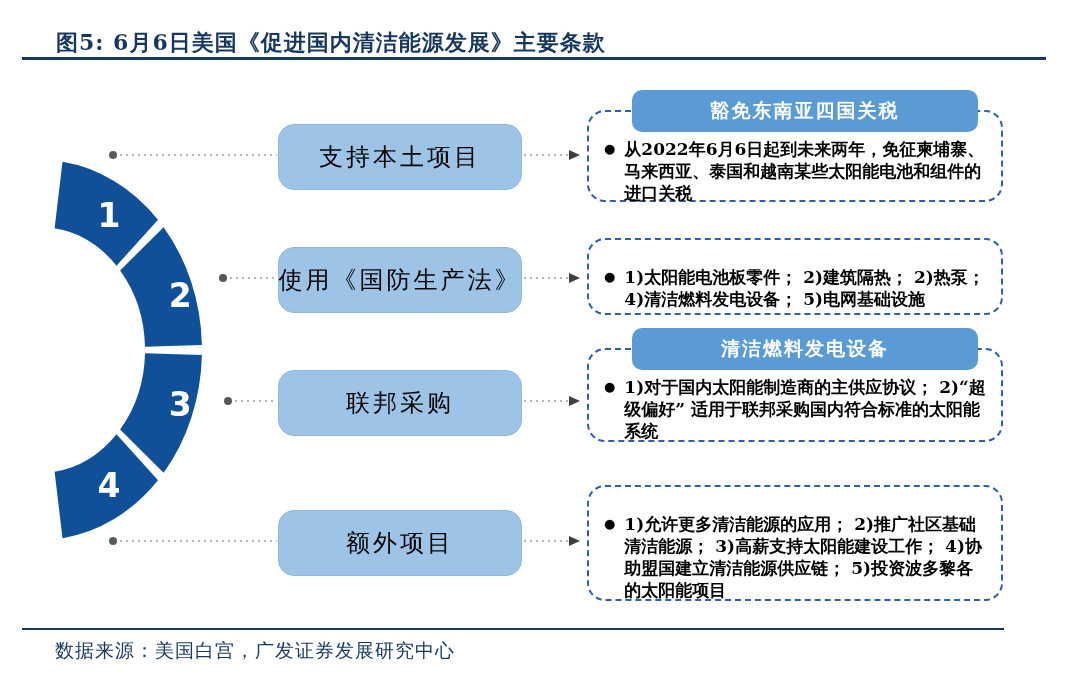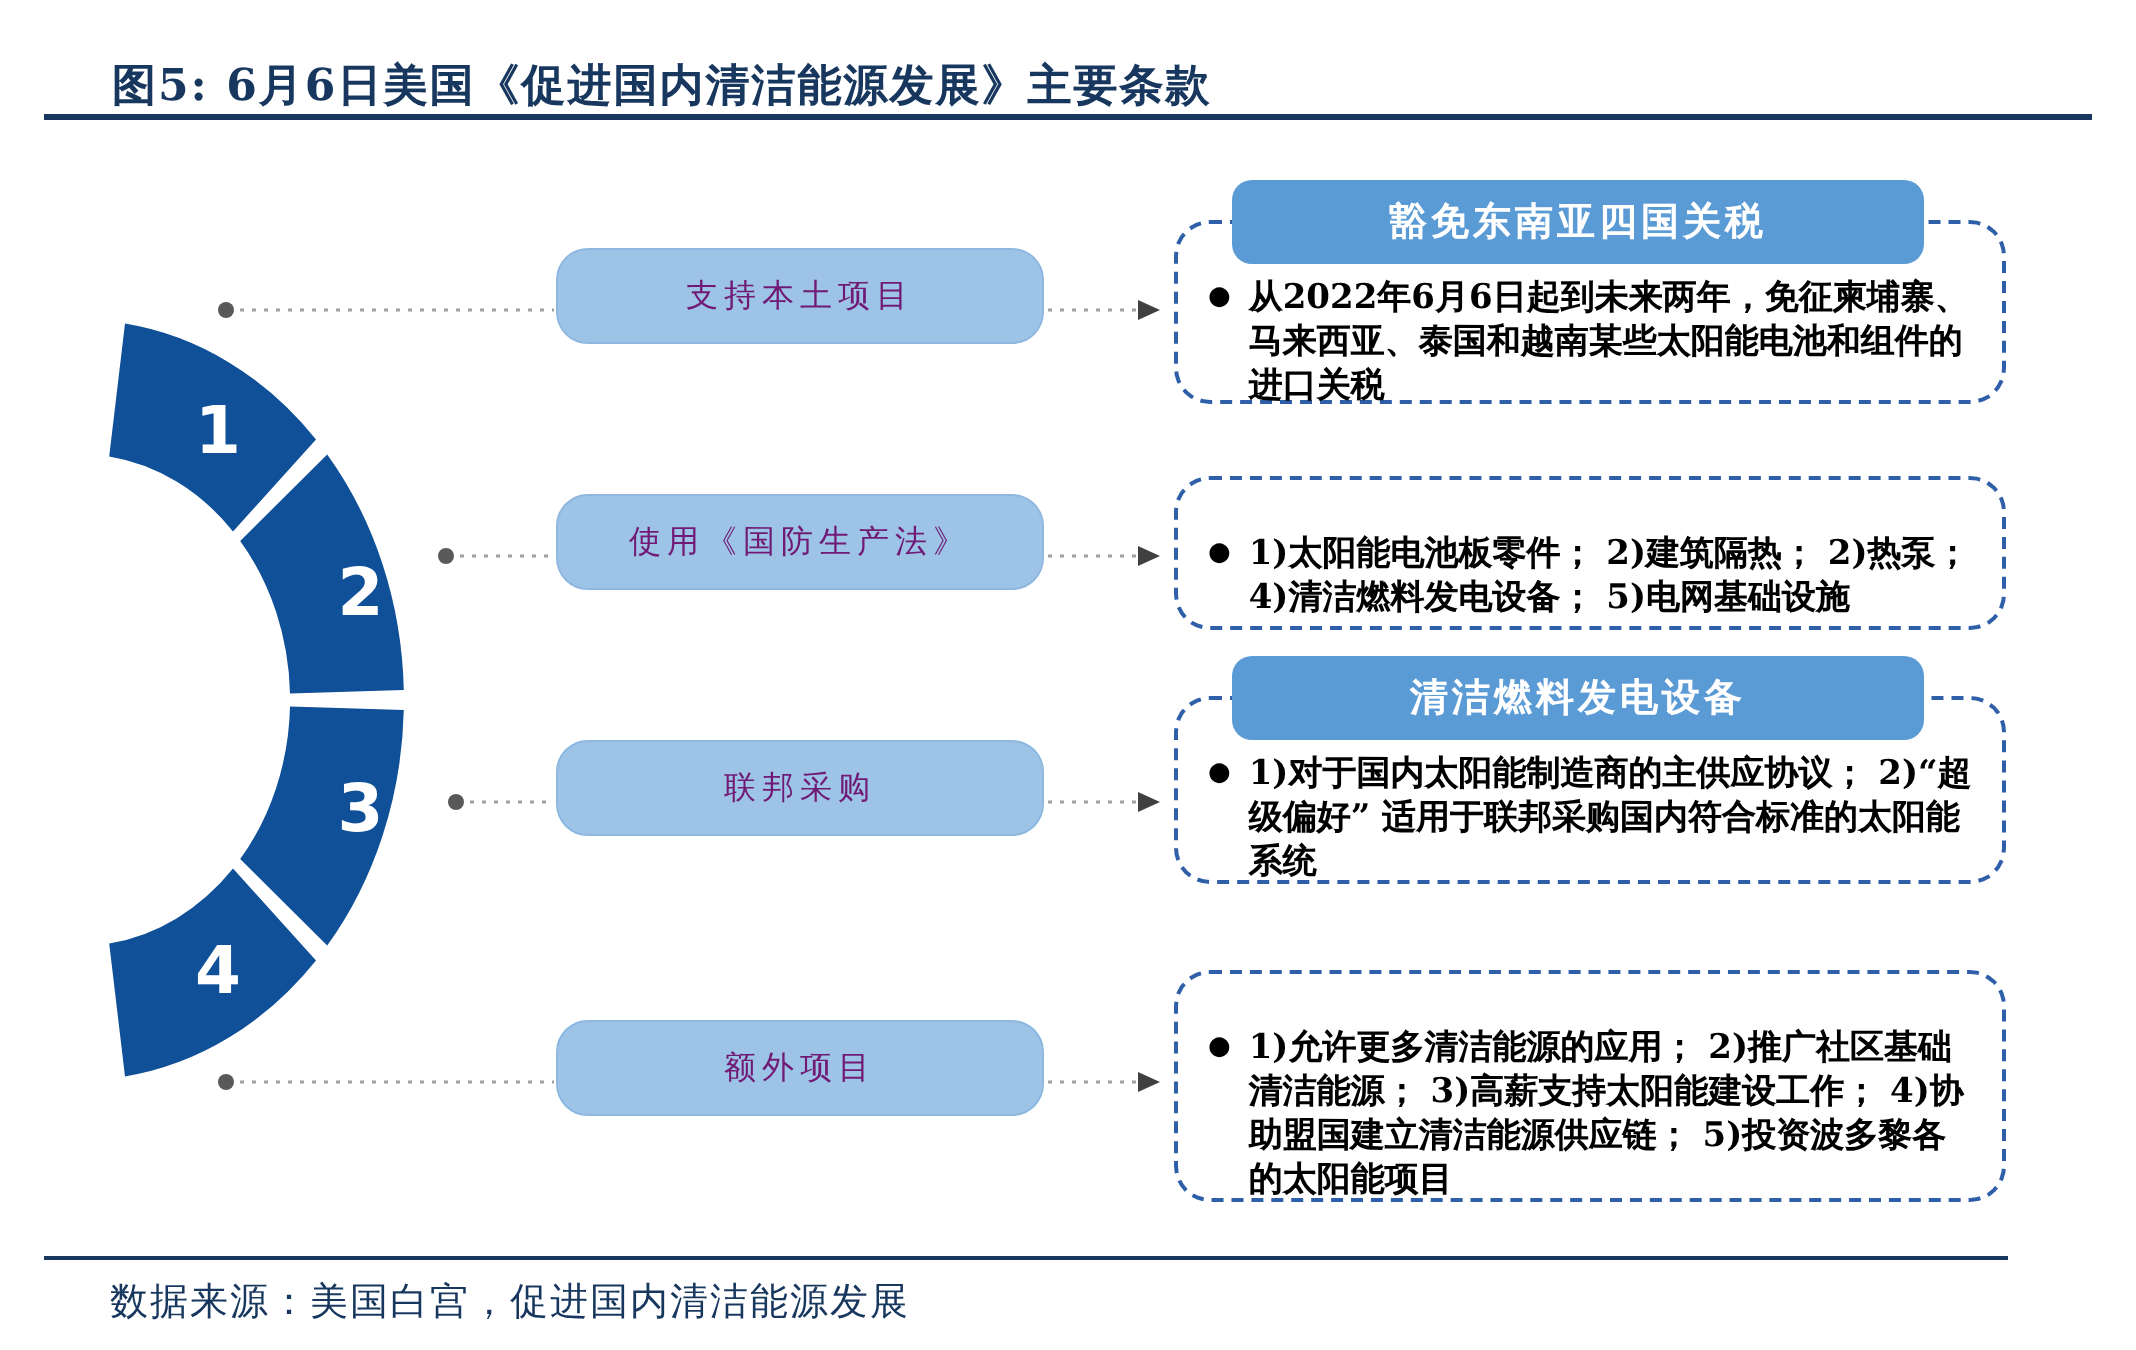--- a/index.html
+++ b/index.html
@@ -15,32 +15,32 @@
            font-weight:bold;font-size:33px;text-anchor:middle;dominant-baseline:central;}
 
   .title{position:absolute;left:56px;top:18px;z-index:2;color:var(--ink-navy);
          font-family:"DejaVu Serif","Liberation Serif",serif;font-weight:bold;
          font-size:22px;letter-spacing:1px;white-space:nowrap;margin-top:10px;}
   .rule-top{position:absolute;left:22px;top:57px;width:1024px;height:3px;background:var(--ink-navy);z-index:1;}
   .rule-bottom{position:absolute;left:22px;top:628px;width:982px;height:2px;background:var(--ink-navy);z-index:1;}
   .source{position:absolute;left:55px;top:638px;z-index:2;color:var(--ink-navy);
           font-family:"DejaVu Serif","Liberation Serif",serif;font-size:19px;letter-spacing:1px;white-space:nowrap;}
 
-  .branch{position:absolute;left:278px;width:244px;height:48px;z-index:1;box-sizing:border-box;
+  .branch{position:absolute;left:278px;width:244px;height:66px;z-index:1;box-sizing:border-box;
           background:var(--branch-blue);border:1px solid #8FB8E0;border-radius:16px;
-          color:#701a75;display:flex;align-items:center;justify-content:center;
-          font-family:"DejaVu Serif","Liberation Serif",serif;font-size:16px;letter-spacing:3px;white-space:nowrap;}
+          color:#000000;display:flex;align-items:center;justify-content:center;
+          font-family:"DejaVu Serif","Liberation Serif",serif;font-size:24px;letter-spacing:3px;white-space:nowrap;}
   .branch.r0{top:124px}.branch.r1{top:247px}.branch.r2{top:370px}.branch.r3{top:510px}
 
   .detail{position:absolute;left:587px;width:416px;z-index:1;box-sizing:border-box;
           border:2px dashed var(--dash-blue);border-radius:18px;background:#fff;}
   .detail.r0{top:110px;height:92px}.detail.r1{top:238px;height:77px}
   .detail.r2{top:348px;height:94px}.detail.r3{top:485px;height:116px}
 
-  .detail-header{position:absolute;left:27px;top:-22px;width:346px;height:42px;
+  .detail-header{position:absolute;left:43px;top:-22px;width:346px;height:42px;
           background:var(--header-blue);border-radius:10px;color:#fff;
           display:flex;align-items:center;justify-content:center;
           font-family:"DejaVu Serif","Liberation Serif",serif;font-weight:bold;
           font-size:19px;letter-spacing:2px;white-space:nowrap;}
   .detail-body{display:flex;gap:9px;padding:26px 14px 0 15px;color:#000;
           font-family:"DejaVu Serif","Liberation Serif",serif;font-weight:bold;
           font-size:17px;line-height:22px;text-align:left;}
   .bullet{font-size:13px;line-height:22px;flex:0 0 auto;}
 </style>
 </head>
@@ -106,14 +106,14 @@
 
   <div class="branch r3">额外项目</div>
   <div class="detail r3">
     <div class="detail-body">
       <span class="bullet">●</span>
       <span>1)允许更多清洁能源的应用； 2)推广社区基础清洁能源； 3)高薪支持太阳能建设工作； 4)协助盟国建立清洁能源供应链； 5)投资波多黎各的太阳能项目</span>
     </div>
   </div>
 
   <div class="rule-bottom"></div>
-  <div class="source">数据来源：美国白宫，促进国内清洁能源发展</div>
+  <div class="source">数据来源：美国白宫，广发证券发展研究中心</div>
 </div>
 
 </body></html>

